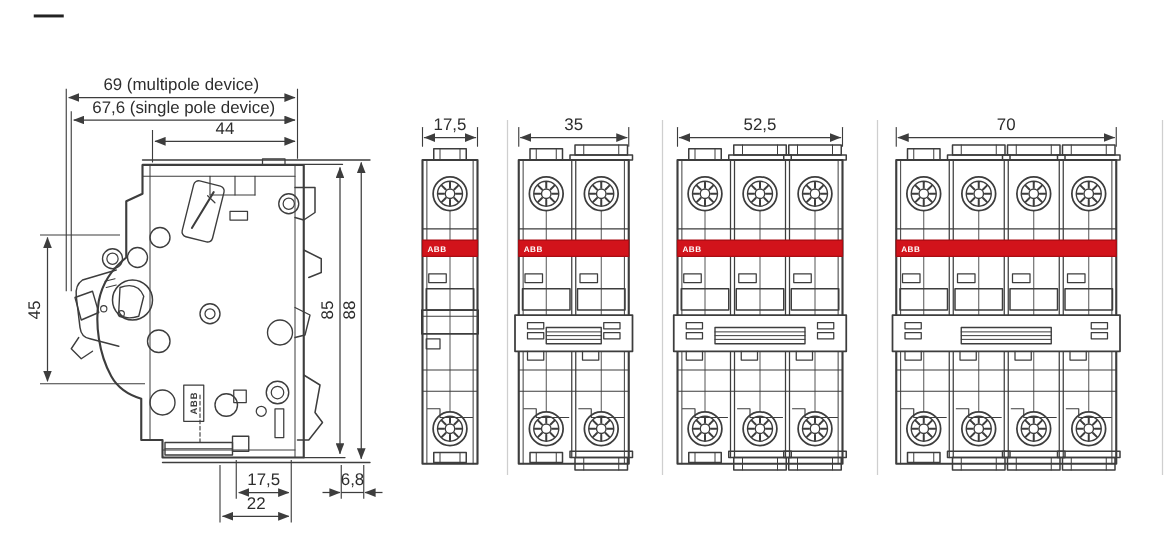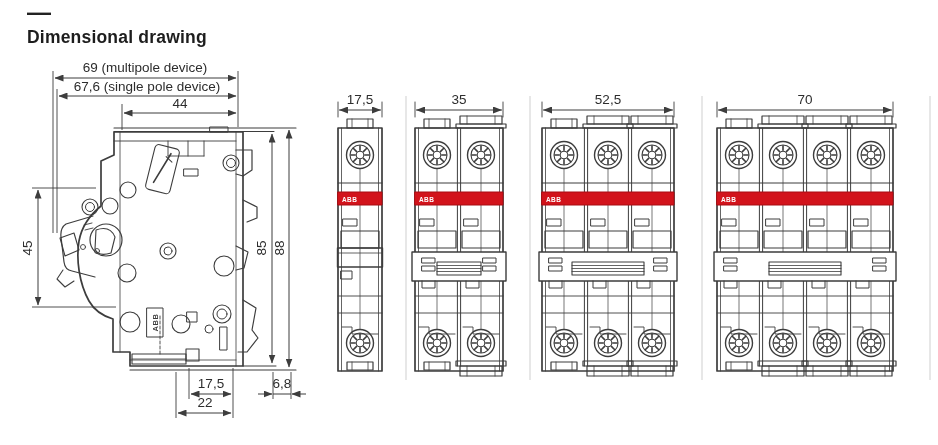--- a/index.html
+++ b/index.html
@@ -10,21 +10,20 @@
   svg{position:absolute;left:0;top:0;}
   text{font-family:"Liberation Sans",sans-serif;}
   .dimtxt{font-size:13.5px;fill:#2d2d2d;}
   .brandtxt{font-size:7.5px;fill:#3d3d3d;letter-spacing:.6px;font-weight:700;}
 </style>
 </head>
 <body>
 
 <div class="canvas">
   <div class="dash">—</div>
-  <div class="title">Dimensional drawing</div>
 
   <svg id="drawing" width="938" height="445" viewBox="0 0 938 445">
     <defs>
       <marker id="mE" markerWidth="9" markerHeight="7" refX="8.5" refY="3.5" orient="auto" markerUnits="userSpaceOnUse">
         <path d="M0,0 L9,3.5 L0,7 Z" fill="#3d3d3d"></path>
       </marker>
       <marker id="mS" markerWidth="9" markerHeight="7" refX="0.5" refY="3.5" orient="auto" markerUnits="userSpaceOnUse">
         <path d="M9,0 L0,3.5 L9,7 Z" fill="#3d3d3d"></path>
       </marker>
     </defs>

